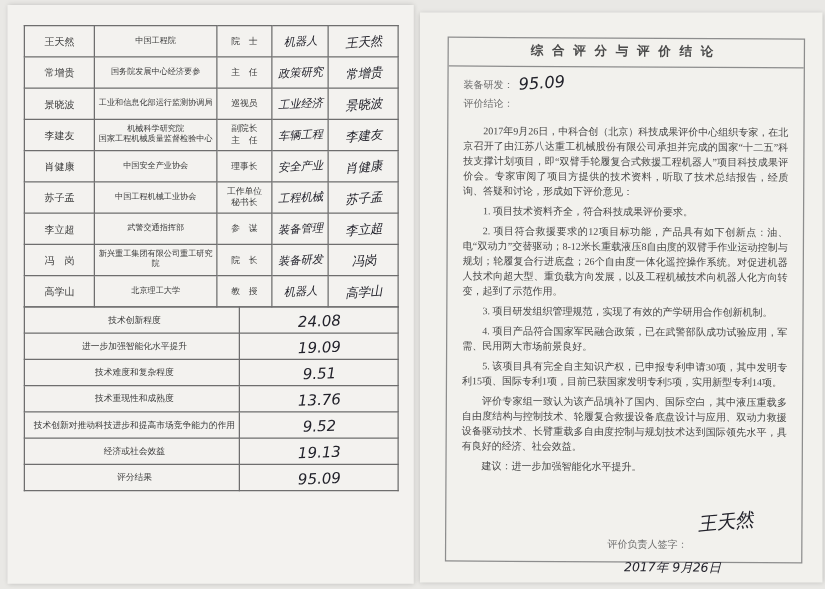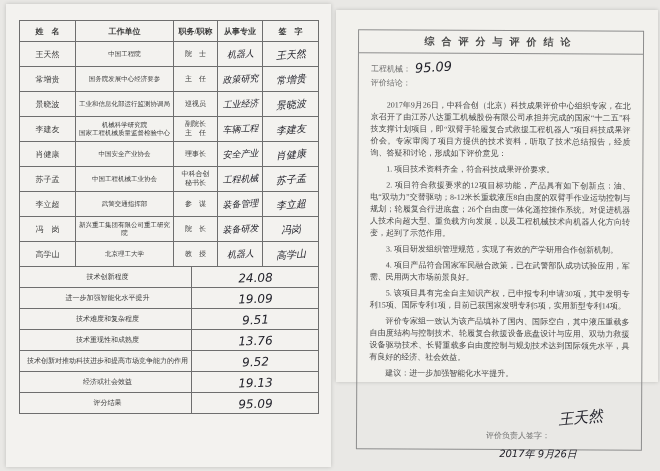--- a/index.html
+++ b/index.html
@@ -24,21 +24,21 @@
   .hw{font-family:"DejaVu Sans",sans-serif;font-style:italic;color:#22222b;}
   .c-prof{font-size:9px;transform:rotate(-3deg);}
   .c-sign{font-size:10px;transform:rotate(-5deg);}
   .sec-head td{height:24px;font-weight:bold;}
   .sec-line1{display:block;font-size:8.5px;letter-spacing:6px;}
   .sec-line2{display:block;font-size:7.5px;letter-spacing:3px;}
   .t2{margin-top:-1px;}
   .s-label{font-size:7px;text-align:center;padding-left:5px;height:20px;}
   .s-score{font-size:12px;height:20px;transform:rotate(-2deg);}
   
-  .page-right{left:336px;top:10px;width:322px;height:372px;background:#f2f1ed;}
+  .page-right{left:336px;top:10px;width:322px;height:456px;background:#f2f1ed;}
   .frame{position:absolute;left:21px;top:20px;width:284px;height:418px;border:1px solid #8d8d8d;transform:rotate(0.3deg);}
   .r-title{height:22px;line-height:22px;border-bottom:1px solid #8d8d8d;text-align:center;
            font-weight:bold;font-size:10px;letter-spacing:7px;color:#4a4a4a;}
   .r-body{padding:6px 12px 0 12px;color:#474747;}
   .score-line{font-size:8px;color:#6d6d6d;height:18px;}
   .score-val{font-size:13px;margin-left:4px;display:inline-block;transform:rotate(-4deg);}
   .concl-line{font-size:8px;color:#6d6d6d;height:14px;}
   .r-body p{margin:4px 0 0 0;font-size:8px;line-height:12px;text-align:justify;text-indent:2em;}
   .r-body p:first-of-type{margin-top:8px;}
   .sig-row{margin-top:14px;display:flex;justify-content:flex-end;align-items:center;gap:8px;padding-right:26px;}
@@ -53,27 +53,20 @@
   <div class="tblwrap">
     <table>
       <colgroup>
           <col style="width:56px">
           <col style="width:98px">
           <col style="width:44px">
           <col style="width:45px">
           <col style="width:56px">
         </colgroup>
       <tbody>
-      <tr class="t-head">
-        <td>姓　名</td>
-        <td>工作单位</td>
-        <td>职务/职称</td>
-        <td>从事专业</td>
-        <td>签　字</td>
-      </tr>
       <tr class="t-row">
         <td class="c-name">王天然</td>
         <td class="c-unit">中国工程院</td>
         <td class="c-title">院　士</td>
         <td class="c-prof hw">机器人</td>
         <td class="c-sign hw">王天然</td>
       </tr>
       <tr class="t-row">
         <td class="c-name">常增贵</td>
         <td class="c-unit">国务院发展中心经济要参</td>
@@ -100,21 +93,21 @@
       <tr class="t-row">
         <td class="c-name">肖健康</td>
         <td class="c-unit">中国安全产业协会</td>
         <td class="c-title">理事长</td>
         <td class="c-prof hw">安全产业</td>
         <td class="c-sign hw">肖健康</td>
       </tr>
       <tr class="t-row">
         <td class="c-name">苏子孟</td>
         <td class="c-unit">中国工程机械工业协会</td>
-        <td class="c-title">中科合创
+        <td class="c-title">工作单位
 秘书长</td>
         <td class="c-prof hw">工程机械</td>
         <td class="c-sign hw">苏子孟</td>
       </tr>
       <tr class="t-row">
         <td class="c-name">李立超</td>
         <td class="c-unit">武警交通指挥部</td>
         <td class="c-title">参　谋</td>
         <td class="c-prof hw">装备管理</td>
         <td class="c-sign hw">李立超</td>
@@ -172,21 +165,21 @@
     </tbody>
       </table>
   </div>
 </div>
 
 <div class="page page-right">
   <div class="frame">
     <div class="r-title">综合评分与评价结论</div>
     <div class="r-body">
       <div class="score-line">
-        <span>工程机械：</span><span class="score-val hw">95.09</span>
+        <span>装备研发：</span><span class="score-val hw">95.09</span>
       </div>
       <div class="concl-line">评价结论：</div>
       <p>2017年9月26日，中科合创（北京）科技成果评价中心组织专家，在北京召开了由江苏八达重工机械股份有限公司承担并完成的国家“十二五”科技支撑计划项目，即“双臂手轮履复合式救援工程机器人”项目科技成果评价会。专家审阅了项目方提供的技术资料，听取了技术总结报告，经质询、答疑和讨论，形成如下评价意见：</p>
       <p>1. 项目技术资料齐全，符合科技成果评价要求。</p>
       <p>2. 项目符合救援要求的12项目标功能，产品具有如下创新点：油、电“双动力”交替驱动；8-12米长重载液压8自由度的双臂手作业运动控制与规划；轮履复合行进底盘；26个自由度一体化遥控操作系统。对促进机器人技术向超大型、重负载方向发展，以及工程机械技术向机器人化方向转变，起到了示范作用。</p>
       <p>3. 项目研发组织管理规范，实现了有效的产学研用合作创新机制。</p>
       <p>4. 项目产品符合国家军民融合政策，已在武警部队成功试验应用，军需、民用两大市场前景良好。</p>
       <p>5. 该项目具有完全自主知识产权，已申报专利申请30项，其中发明专利15项、国际专利1项，目前已获国家发明专利5项，实用新型专利14项。</p>
       <p>评价专家组一致认为该产品填补了国内、国际空白，其中液压重载多自由度结构与控制技术、轮履复合救援设备底盘设计与应用、双动力救援设备驱动技术、长臂重载多自由度控制与规划技术达到国际领先水平，具有良好的经济、社会效益。</p>
       <p>建议：进一步加强智能化水平提升。</p>

